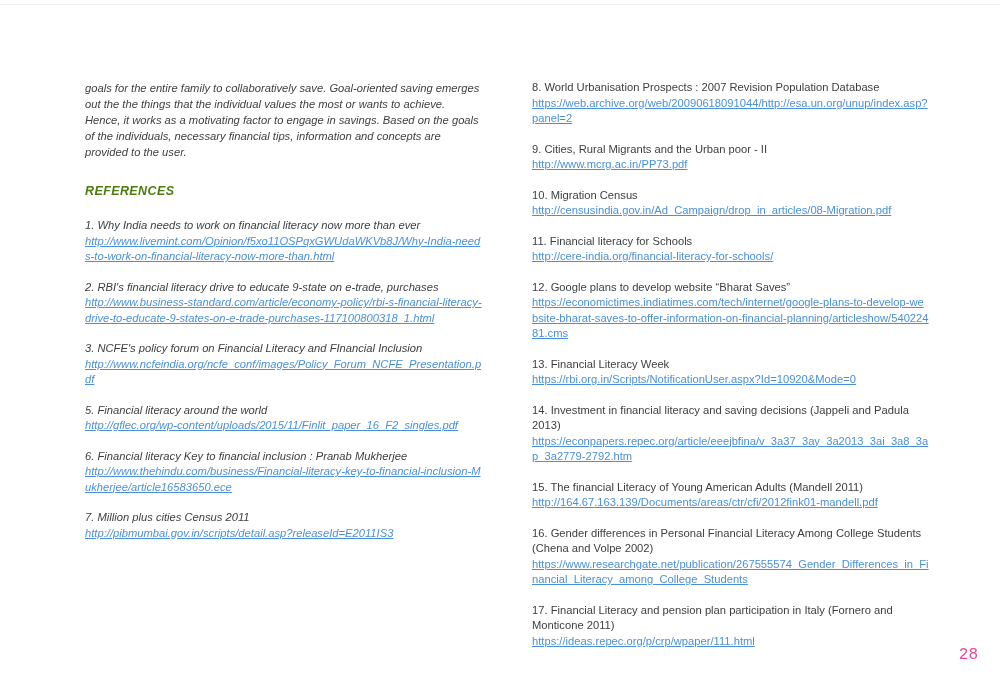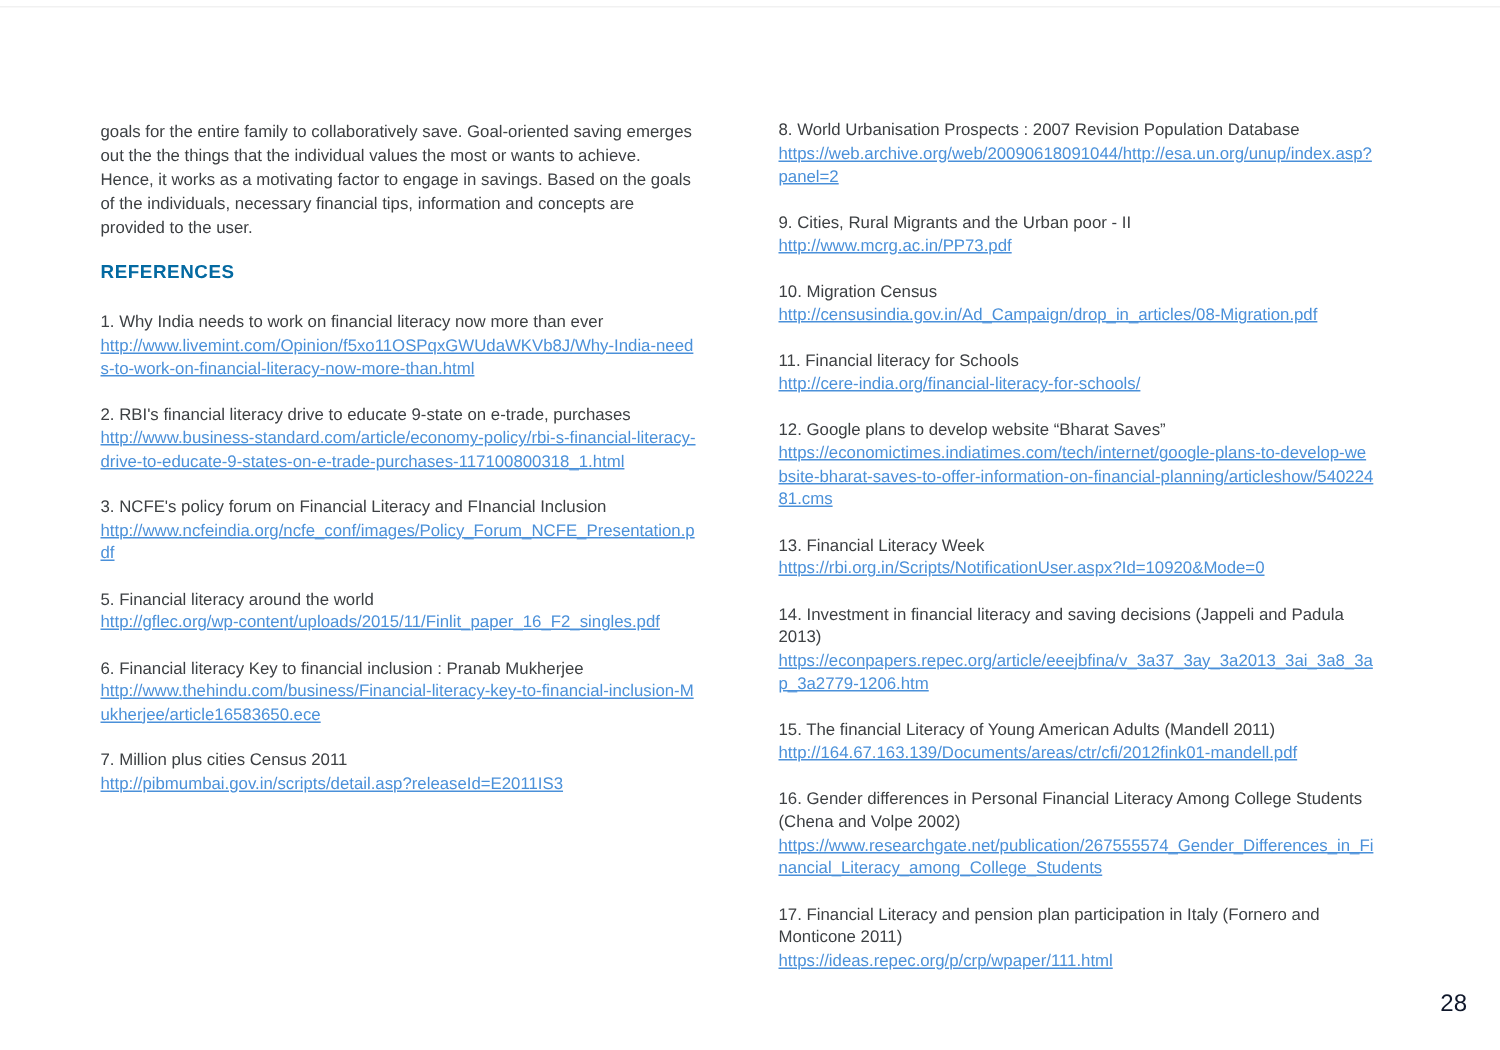--- a/index.html
+++ b/index.html
@@ -15,55 +15,56 @@
   .slide-top-rule {
     position: absolute;
     top: 4px; left: 0;
     width: 100%; height: 1px;
     background: #f1f1f1;
   }
   .col {
     position: absolute;
     top: 80px;
   }
-  .col-left  { left: 67px;  width: 397px; }
-  .col-right { left: 519px; width: 397px; }
+  .col-left  { left: 85px;  width: 397px; font-style: italic; }
+  .col-right { left: 532px; width: 397px; }
   .para {
     font-size: 11.2px;
     line-height: 16px;
     color: #3d4043;
     margin: 0 0 0 0;
   }
   .heading {
     font-size: 12.5px;
     font-weight: bold;
-    color: #0369a1;
+    color: #4d7c0f;
     letter-spacing: 0.4px;
-    margin-top: 14px;
+    margin-top: 24px;
     margin-bottom: 20px;
   }
   .ref {
     margin-bottom: 15px;
     font-size: 11.2px;
     line-height: 15.5px;
   }
   .ref-title { color: #3d4043; }
   .ref-link {
     display: block;
     color: #4a90d9;
     text-decoration: underline;
     word-break: break-all;
     cursor: pointer;
   }
   .page-number {
     position: absolute;
     right: 22px;
-    bottom: 21px;
+    bottom: 36px;
     font-size: 16px;
-    color: #0f172a;
+    color: #ec4899;
+    font-family: Liberation Mono, monospace;
   }
 </style>
 </head>
 <body>
 
 <div class="slide">
   <div class="slide-top-rule"></div>
 
   <div class="col col-left">
     <p class="para">goals for the entire family to collaboratively save. Goal-oriented saving emerges out the the things that the individual values the most or wants to achieve. Hence, it works as a motivating factor to engage in savings. Based on the goals of the individuals, necessary financial tips, information and concepts are provided to the user.</p>
@@ -118,21 +119,21 @@
     <div class="ref">
       <div class="ref-title">12. Google plans to develop website “Bharat Saves”</div>
       <a class="ref-link">https://economictimes.indiatimes.com/tech/internet/google-plans-to-develop-website-bharat-saves-to-offer-information-on-financial-planning/articleshow/54022481.cms</a>
     </div>
     <div class="ref">
       <div class="ref-title">13. Financial Literacy Week</div>
       <a class="ref-link">https://rbi.org.in/Scripts/NotificationUser.aspx?Id=10920&amp;Mode=0</a>
     </div>
     <div class="ref">
       <div class="ref-title">14. Investment in financial literacy and saving decisions (Jappeli and Padula 2013)</div>
-      <a class="ref-link">https://econpapers.repec.org/article/eeejbfina/v_3a37_3ay_3a2013_3ai_3a8_3ap_3a2779-1206.htm</a>
+      <a class="ref-link">https://econpapers.repec.org/article/eeejbfina/v_3a37_3ay_3a2013_3ai_3a8_3ap_3a2779-2792.htm</a>
     </div>
     <div class="ref">
       <div class="ref-title">15. The financial Literacy of Young American Adults (Mandell 2011)</div>
       <a class="ref-link">http://164.67.163.139/Documents/areas/ctr/cfi/2012fink01-mandell.pdf</a>
     </div>
     <div class="ref">
       <div class="ref-title">16. Gender differences in Personal Financial Literacy Among College Students (Chena and Volpe 2002)</div>
       <a class="ref-link">https://www.researchgate.net/publication/267555574_Gender_Differences_in_Financial_Literacy_among_College_Students</a>
     </div>
     <div class="ref">

